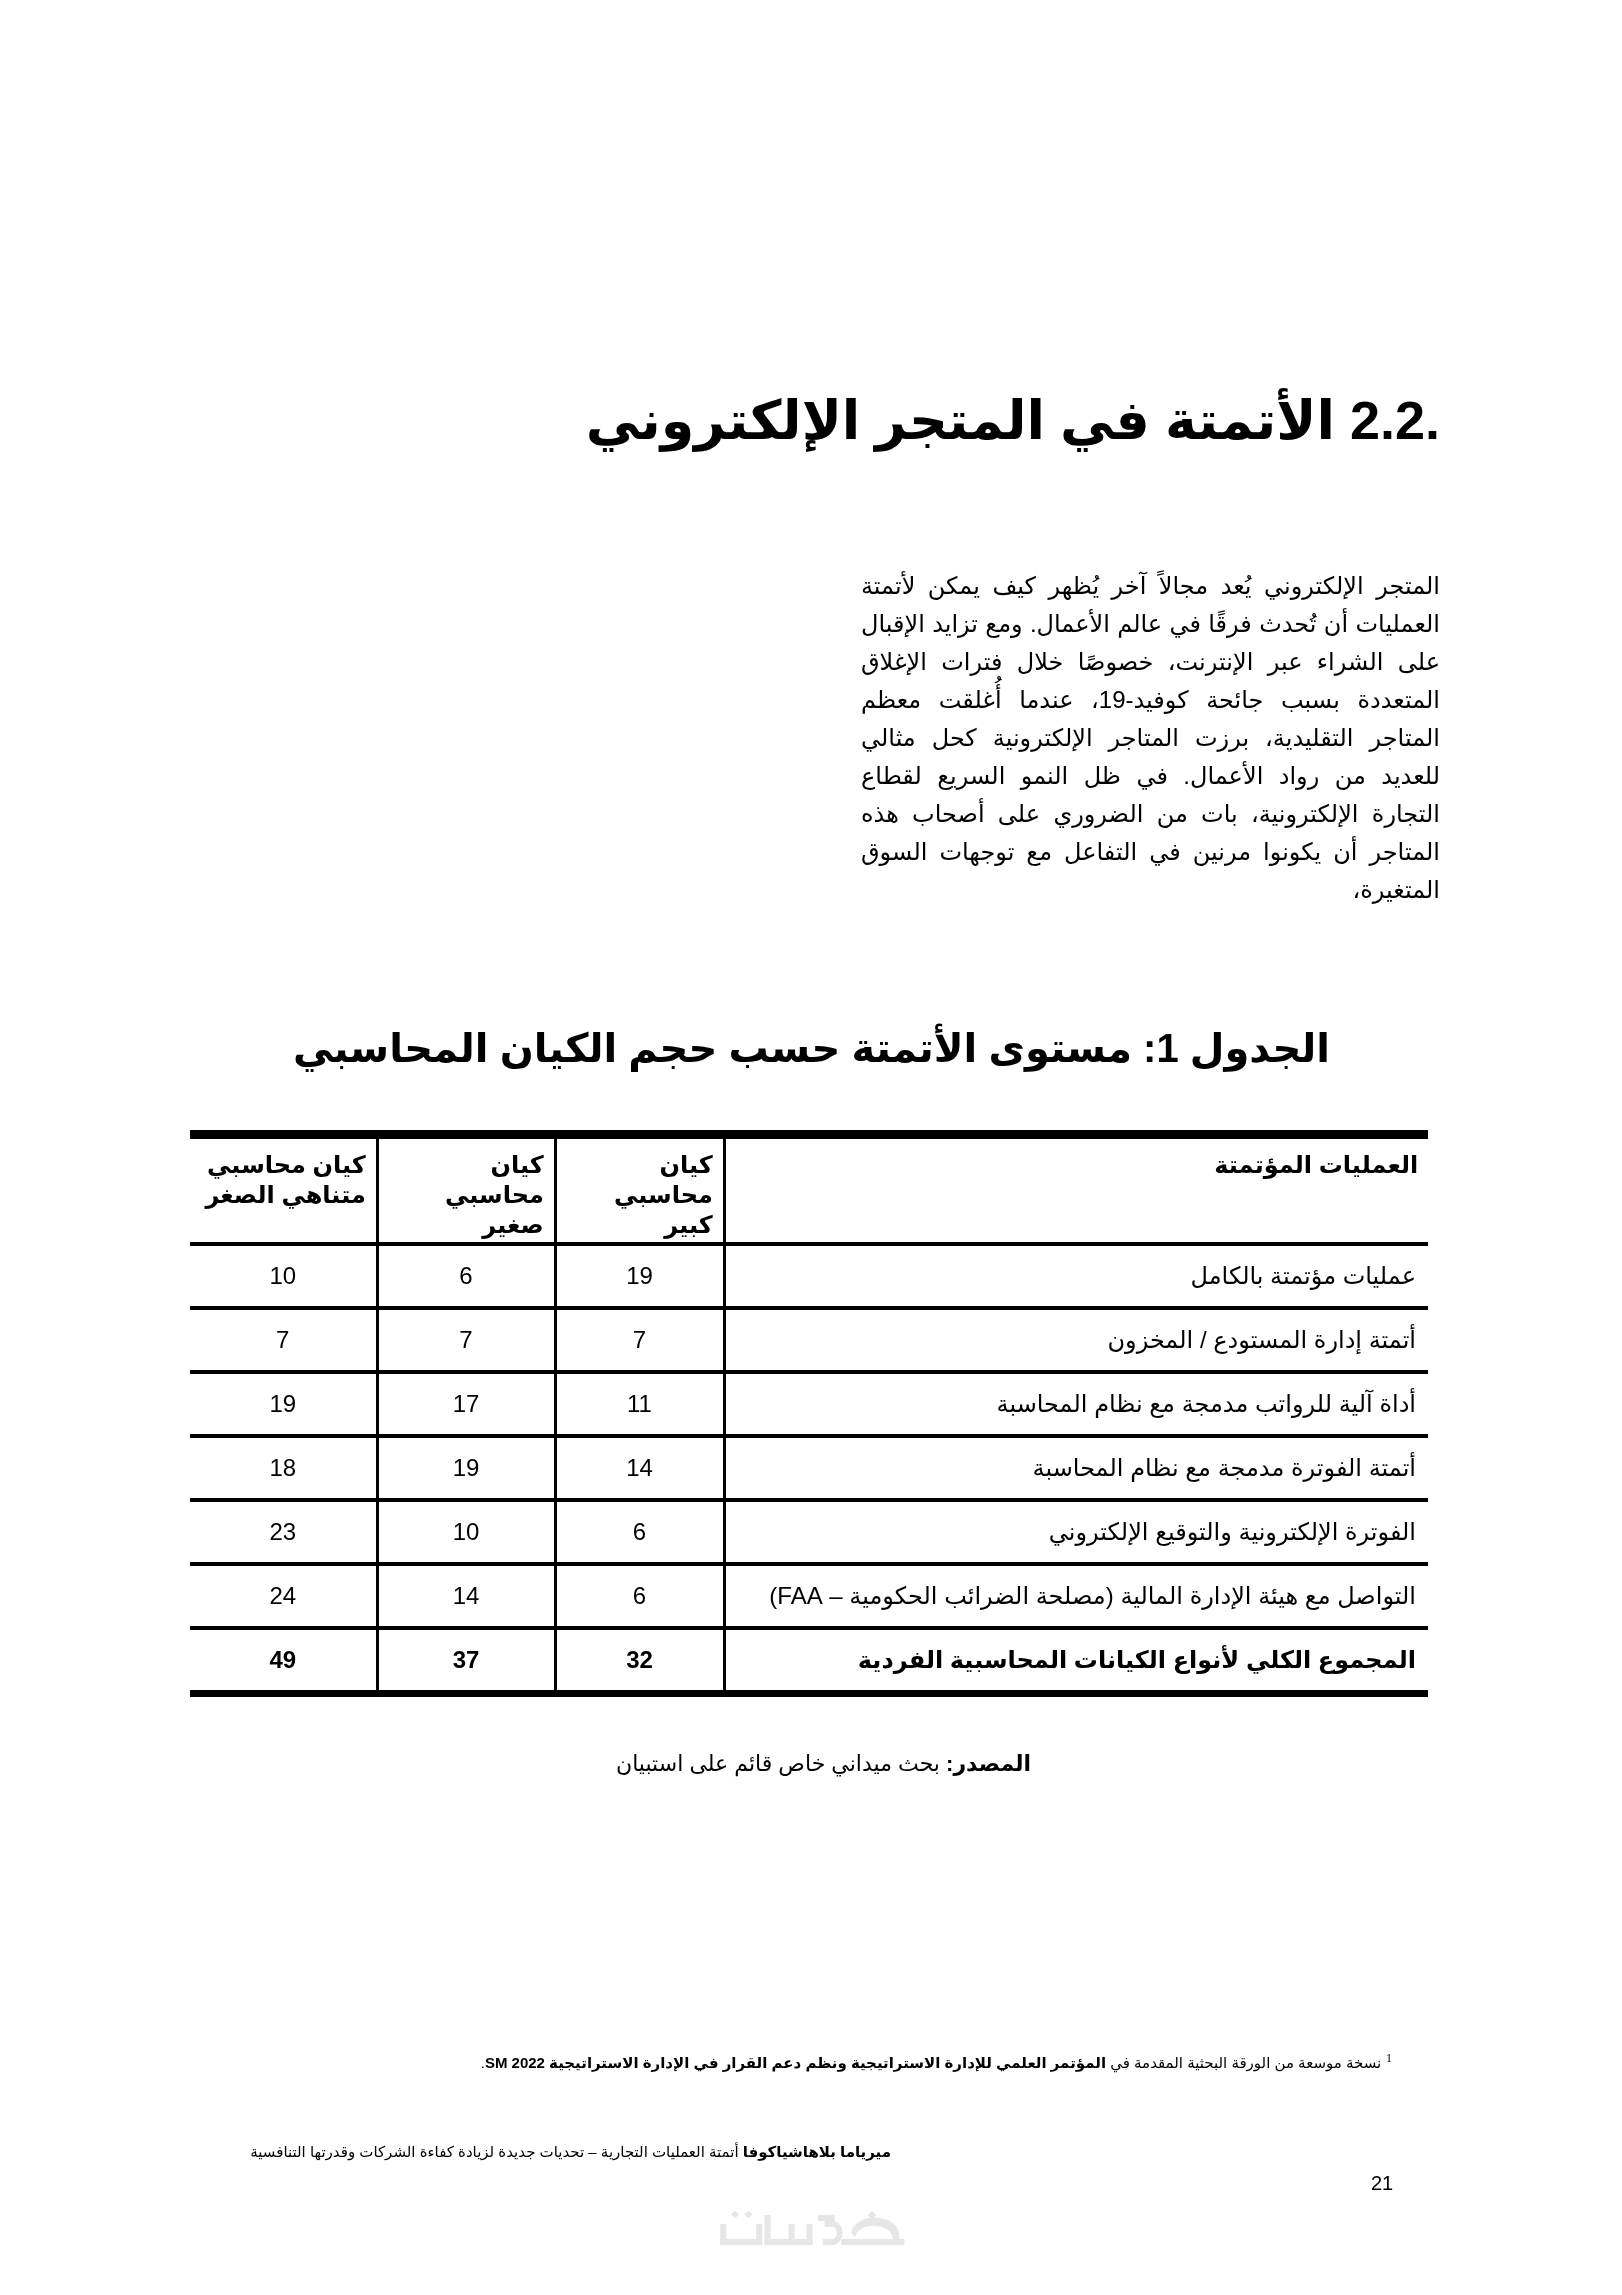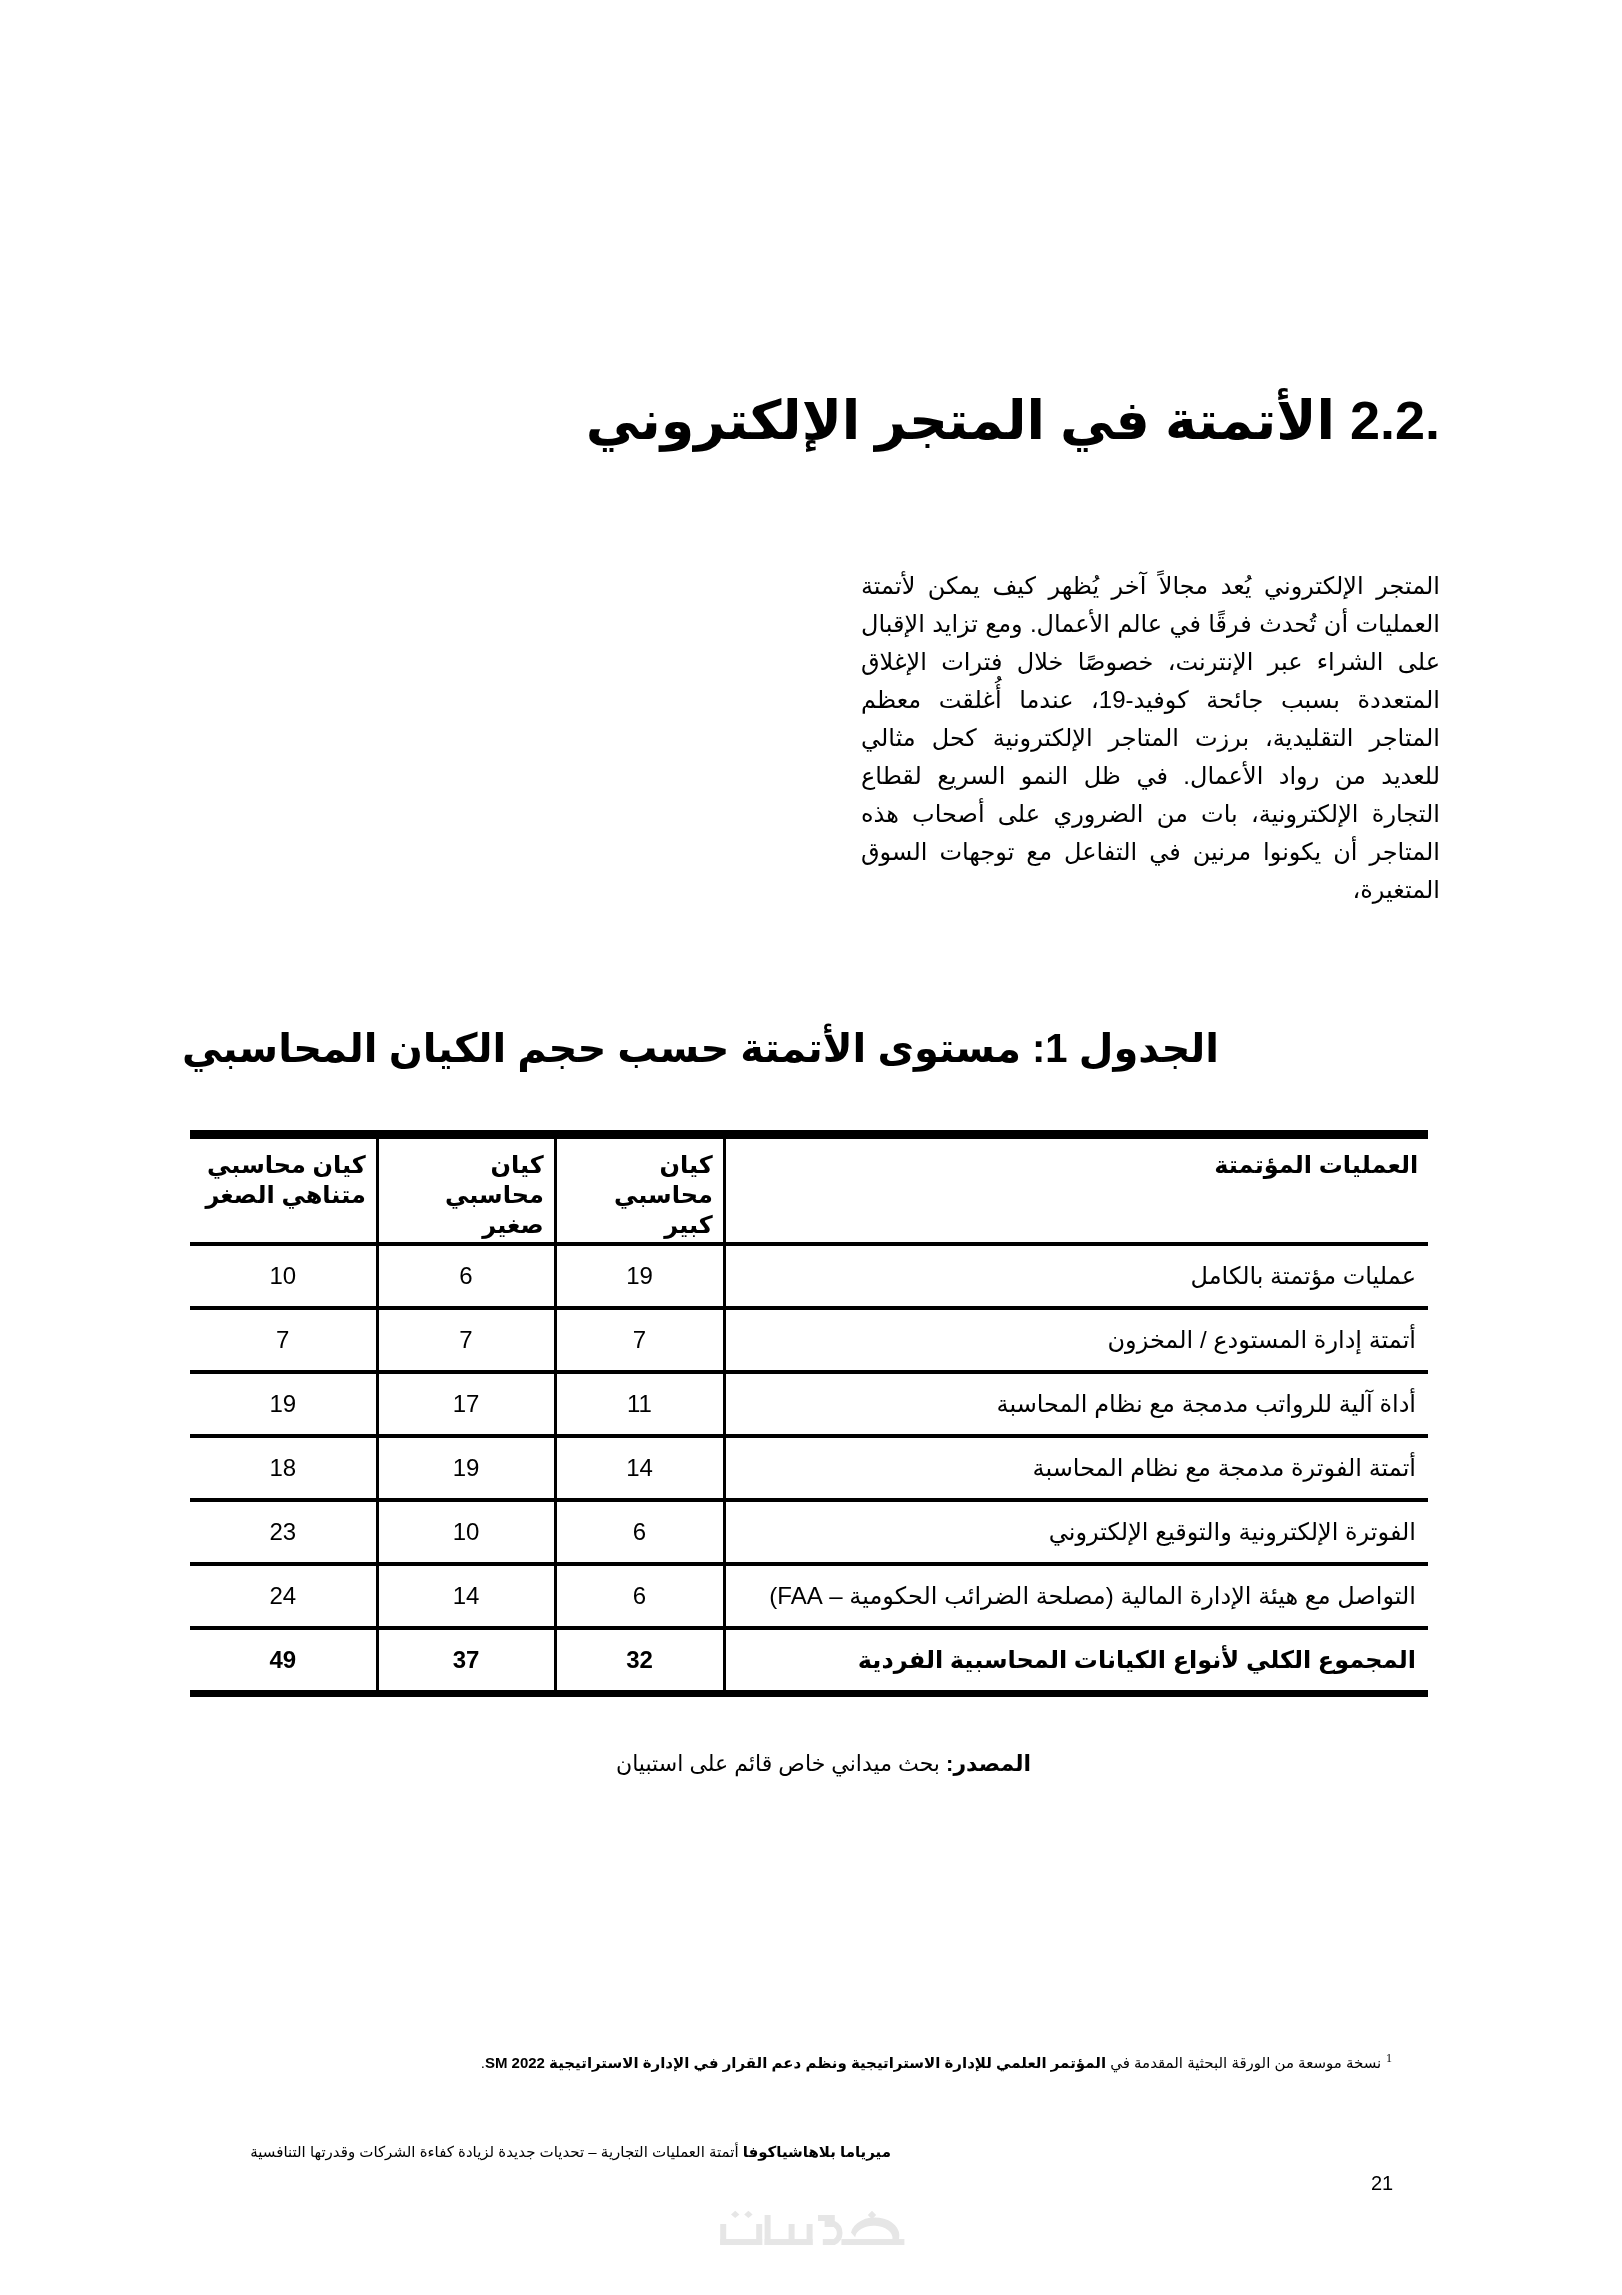--- a/index.html
+++ b/index.html
@@ -60,21 +60,21 @@
 
     
     .table-title {
       position: absolute;
       left: 182px;
       width: 1259px;
       top: 1024px;
       margin: 0;
       font-size: 40px;
       font-weight: bold;
-      text-align: left;
+      text-align: center;
       line-height: 1.2;
     }
 
     
     .tbl {
       position: absolute;
       left: 190px;
       top: 1130px;
       width: 1237px;
       border-collapse: collapse;

